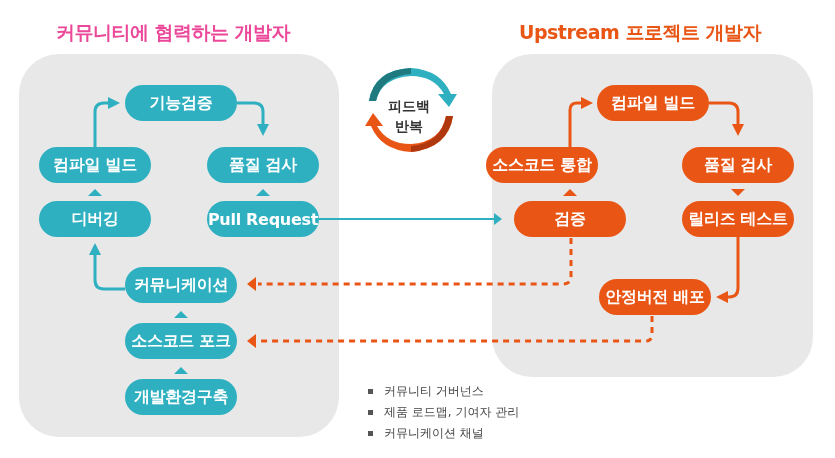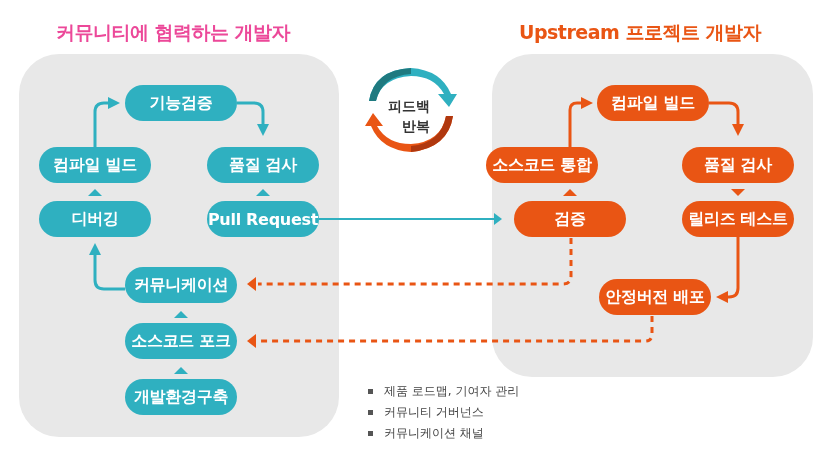--- a/index.html
+++ b/index.html
@@ -8,21 +8,21 @@
   .title { position: absolute; top: 20px; font-size: 19px; font-weight: bold; white-space: nowrap;
            transform: translateX(-50%); letter-spacing: -0.5px; }
   .panel { position: absolute; background: #e8e8e8; border-radius: 40px; }
   .pill { position: absolute; width: 112px; height: 36px; border-radius: 18px; color: #fff;
           font-size: 16px; font-weight: bold; display: flex; align-items: center; justify-content: center;
           transform: translate(-50%, -50%); white-space: nowrap; letter-spacing: -0.3px; text-align: center; }
   .teal { background: #2fb0c0; }
   .orange { background: #e95514; }
   svg.overlay { position: absolute; left: 0; top: 0; }
   .cycle-text { position: absolute; left: 409px; top: 96px; transform: translateX(-50%);
-                text-align: right; font-size: 14px; font-weight: bold; color: #333; line-height: 20px; }
+                text-align: center; font-size: 14px; font-weight: bold; color: #333; line-height: 20px; }
   .notes { position: absolute; left: 368px; top: 381px; margin: 0; padding: 0; list-style: none;
            font-size: 12px; color: #444; }
   .notes li { height: 21px; display: flex; align-items: center; }
   .bullet { display: inline-block; width: 5px; height: 5px; background: #555; margin-right: 11px; }
 </style>
 </head>
 <body>
 
 <div class="title" style="left:173px;color:#ec4899">커뮤니티에 협력하는 개발자</div>
 <div class="title" style="left:640px;color:#e95514">Upstream 프로젝트 개발자</div>
@@ -88,23 +88,23 @@
 <div class="pill orange" style="left:653px;top:103px">컴파일 빌드</div>
 <div class="pill orange" style="left:542px;top:165px">소스코드 통합</div>
 <div class="pill orange" style="left:738px;top:165px">품질 검사</div>
 <div class="pill orange" style="left:570px;top:219px">검증</div>
 <div class="pill orange" style="left:738px;top:219px">릴리즈 테스트</div>
 <div class="pill orange" style="left:655px;top:297px">안정버전 배포</div>
 
 <ul class="notes">
   <li>
       <span class="bullet"></span>
-      <span>제품 로드맵, 기여자 관리</span>
+      <span>커뮤니티 거버넌스</span>
     </li>
   <li>
       <span class="bullet"></span>
-      <span>커뮤니티 거버넌스</span>
+      <span>제품 로드맵, 기여자 관리</span>
     </li>
   <li>
       <span class="bullet"></span>
       <span>커뮤니케이션 채널</span>
     </li>
 </ul>
 
 </body></html>

